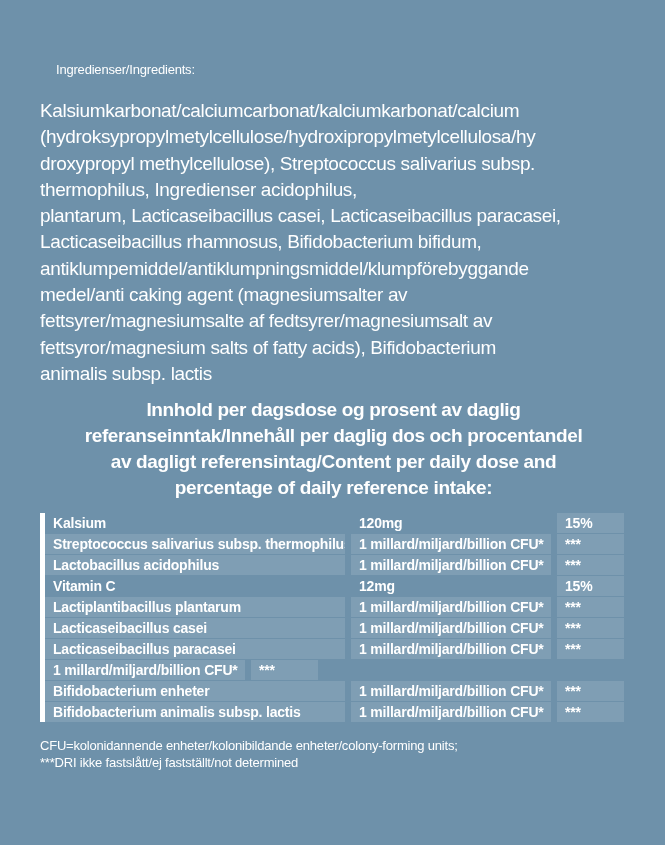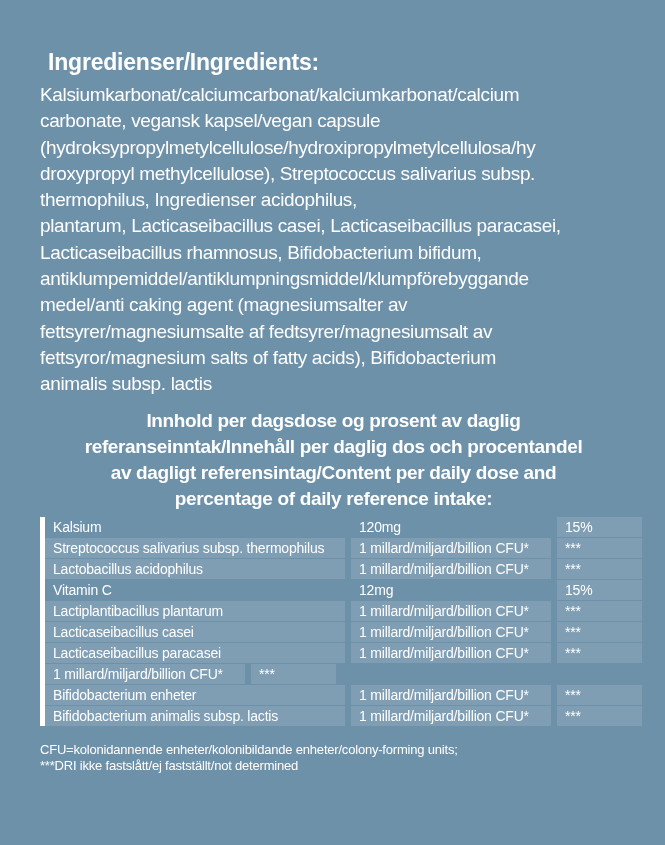--- a/index.html
+++ b/index.html
@@ -12,53 +12,52 @@
   .label{
     position:relative;
     width:665px;height:845px;
     background:var(--bg);
     color:var(--text);
     font-family:"Liberation Sans","DejaVu Sans",sans-serif;
     box-sizing:border-box;
     padding:42px 38px 0 40px;
     overflow:hidden;
   }
-  .h1{font-size:23px;font-weight:700;line-height:24px;margin:8px;letter-spacing:-0.2px;}
+  .h1{font-size:13px;font-weight:400;line-height:24px;margin:16px;letter-spacing:-0.2px;}
   .para{margin-top:3px;}
   .line{font-size:19px;line-height:26.3px;letter-spacing:-0.35px;white-space:nowrap;}
   .h2{margin-top:10px;text-align:center;}
   .h2 .line{font-weight:700;line-height:26px;}
-  .tbl{display:flex;margin-top:5px;}
+  .tbl{display:flex;margin-top:12px;font-weight:bold;}
   .accent{width:5px;background:var(--accent);flex:none;}
   .rows{display:flex;flex-direction:column;gap:1px;}
   .row{display:flex;gap:6px;height:20px;}
   .cell{
     background:var(--fill);
     font-size:14px;line-height:20px;
     padding-left:8px;box-sizing:border-box;
     white-space:nowrap;overflow:hidden;
     letter-spacing:-0.2px;
   }
   .c1{width:300px;}
   .c2{width:200px;}
-  .c3{width:85px;}
+  .c3{width:67px;}
   .plain{background:transparent;}
   .foot{margin-top:16px;}
   .foot .fline{font-size:13px;line-height:16.5px;letter-spacing:-0.2px;white-space:nowrap;}
 </style>
 </head>
 <body>
 
 <div class="label">
 
   <h2 class="h1">Ingredienser/Ingredients:</h2>
 
   <div class="para">
     <div class="line">Kalsiumkarbonat/calciumcarbonat/kalciumkarbonat/calcium</div>
-    <div class="line">carbonate, vegansk kapsel/vegan capsule</div>
     <div class="line">(hydroksypropylmetylcellulose/hydroxipropylmetylcellulosa/hy</div>
     <div class="line">droxypropyl methylcellulose), Streptococcus salivarius subsp.</div>
     <div class="line">thermophilus, Ingredienser acidophilus,</div>
     <div class="line">plantarum, Lacticaseibacillus casei, Lacticaseibacillus paracasei,</div>
     <div class="line">Lacticaseibacillus rhamnosus, Bifidobacterium bifidum,</div>
     <div class="line">antiklumpemiddel/antiklumpningsmiddel/klumpförebyggande</div>
     <div class="line">medel/anti caking agent (magnesiumsalter av</div>
     <div class="line">fettsyrer/magnesiumsalte af fedtsyrer/magnesiumsalt av</div>
     <div class="line">fettsyror/magnesium salts of fatty acids), Bifidobacterium</div>
     <div class="line">animalis subsp. lactis</div>

